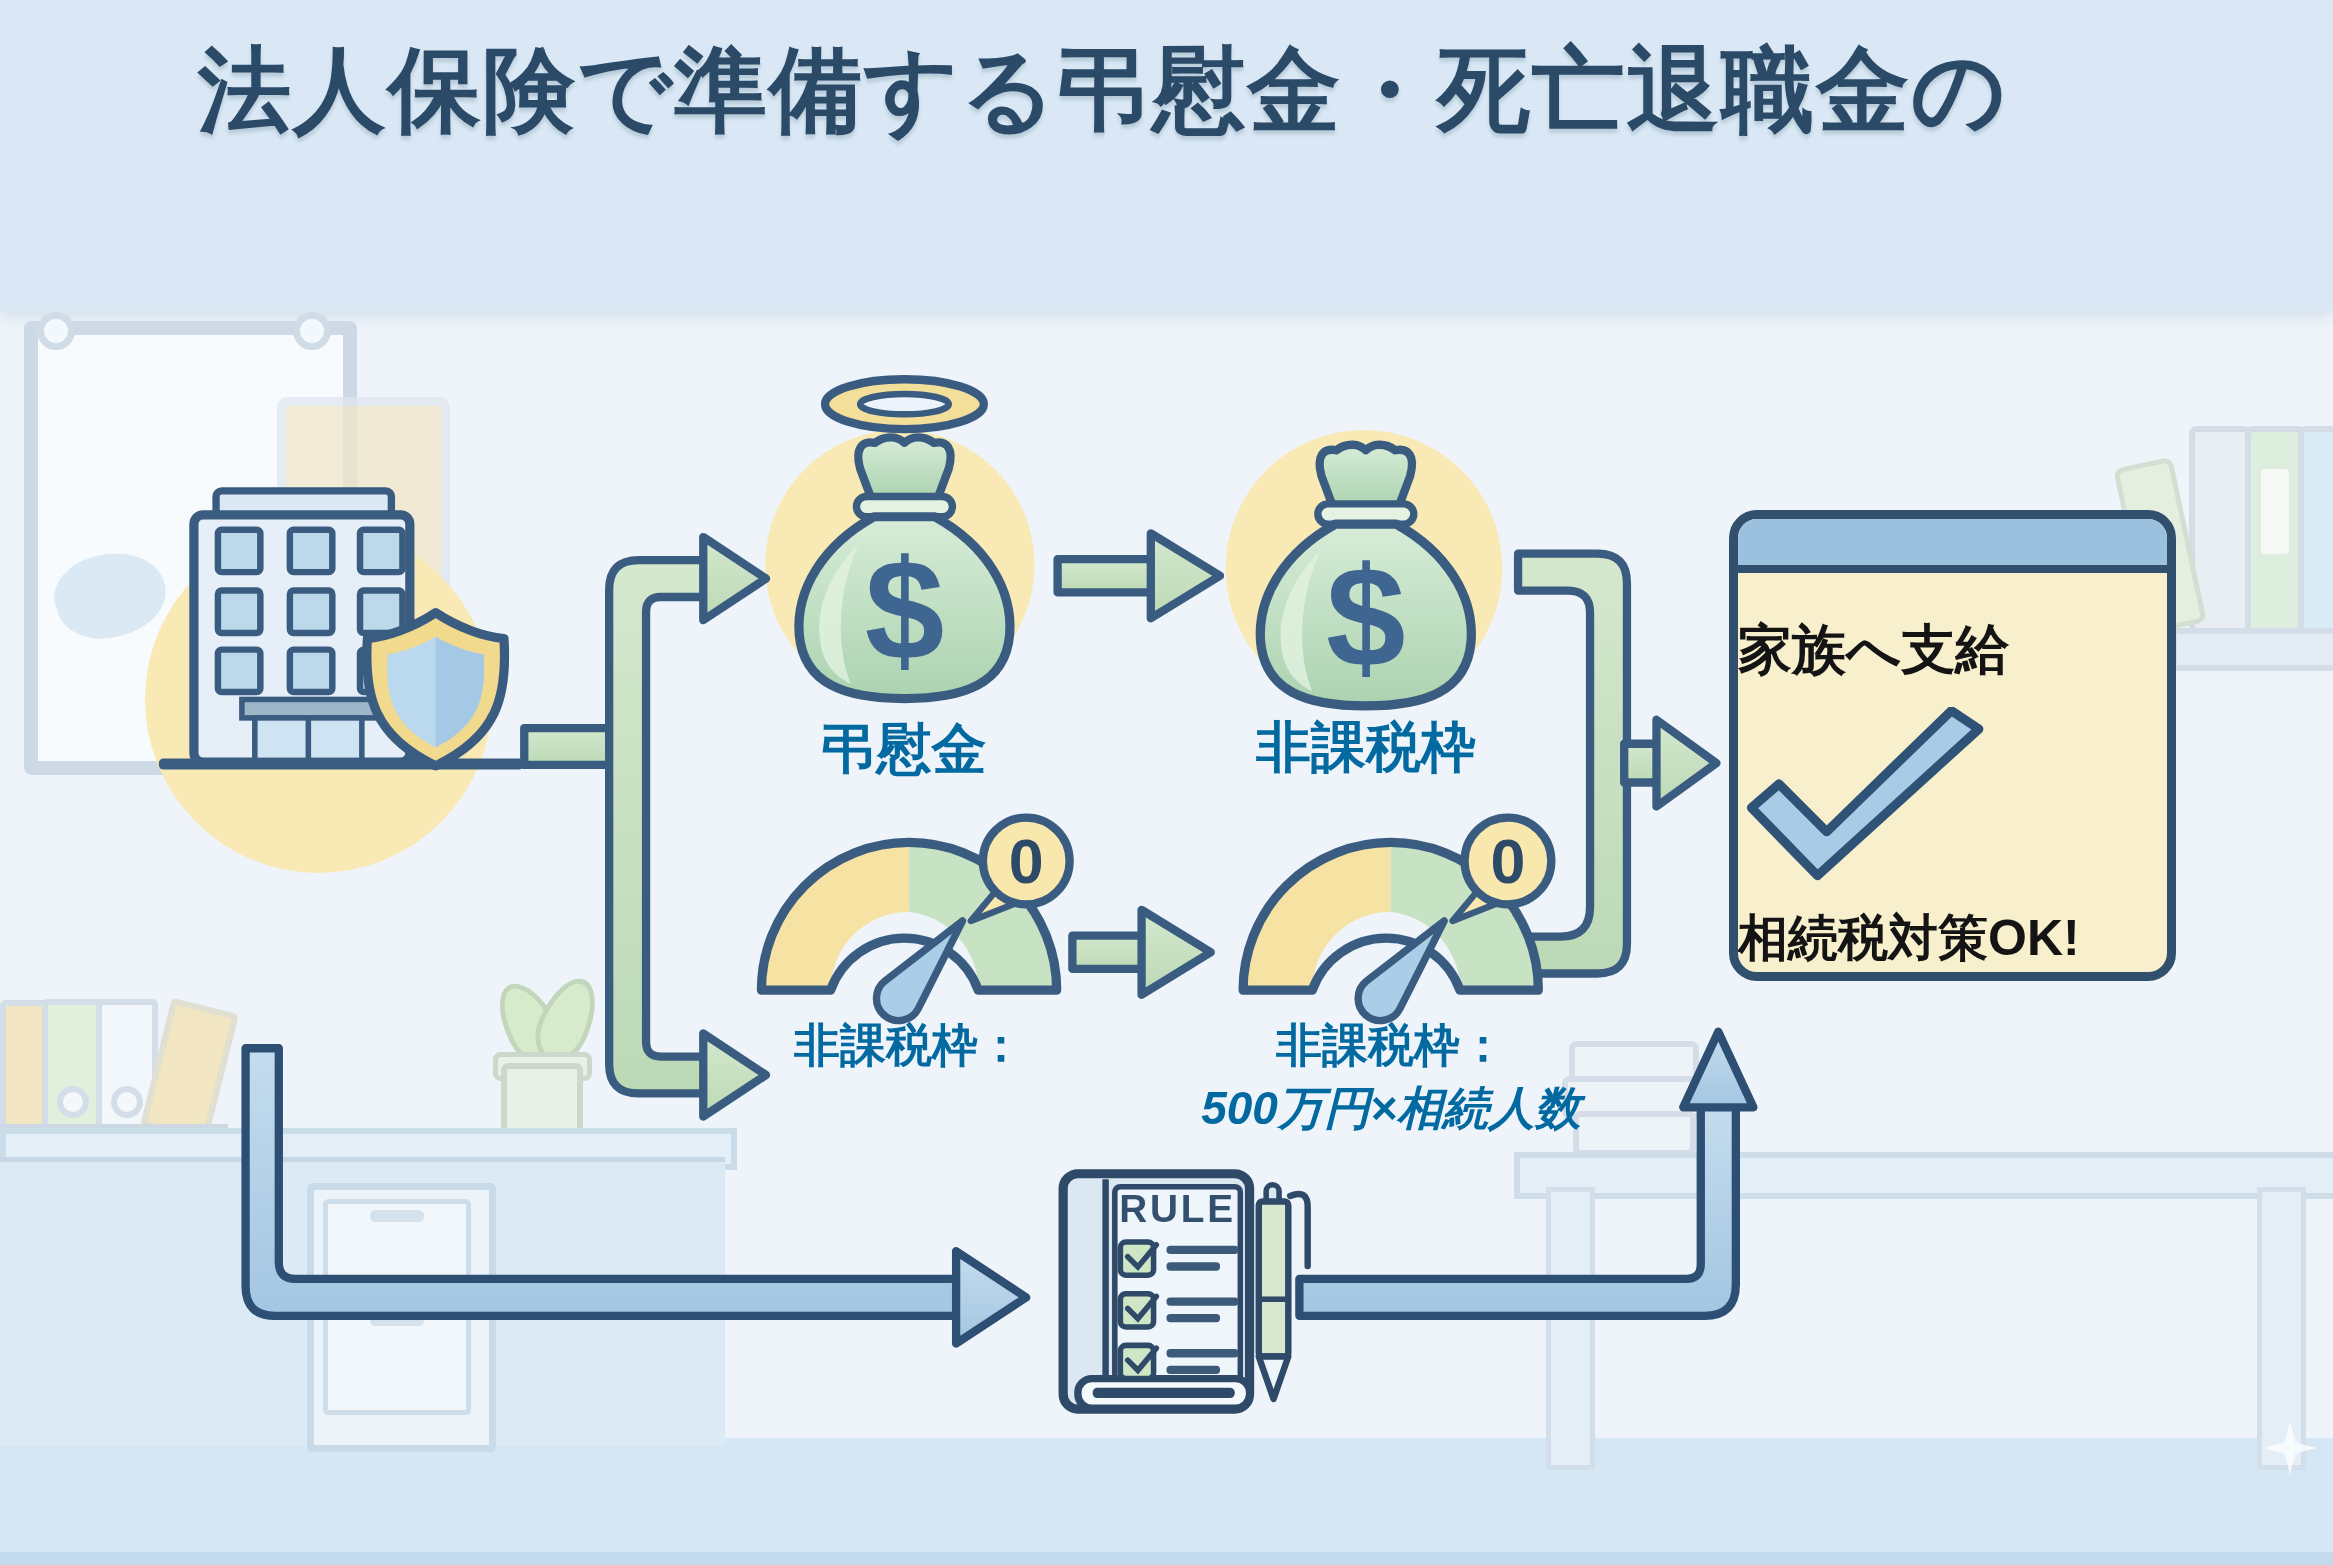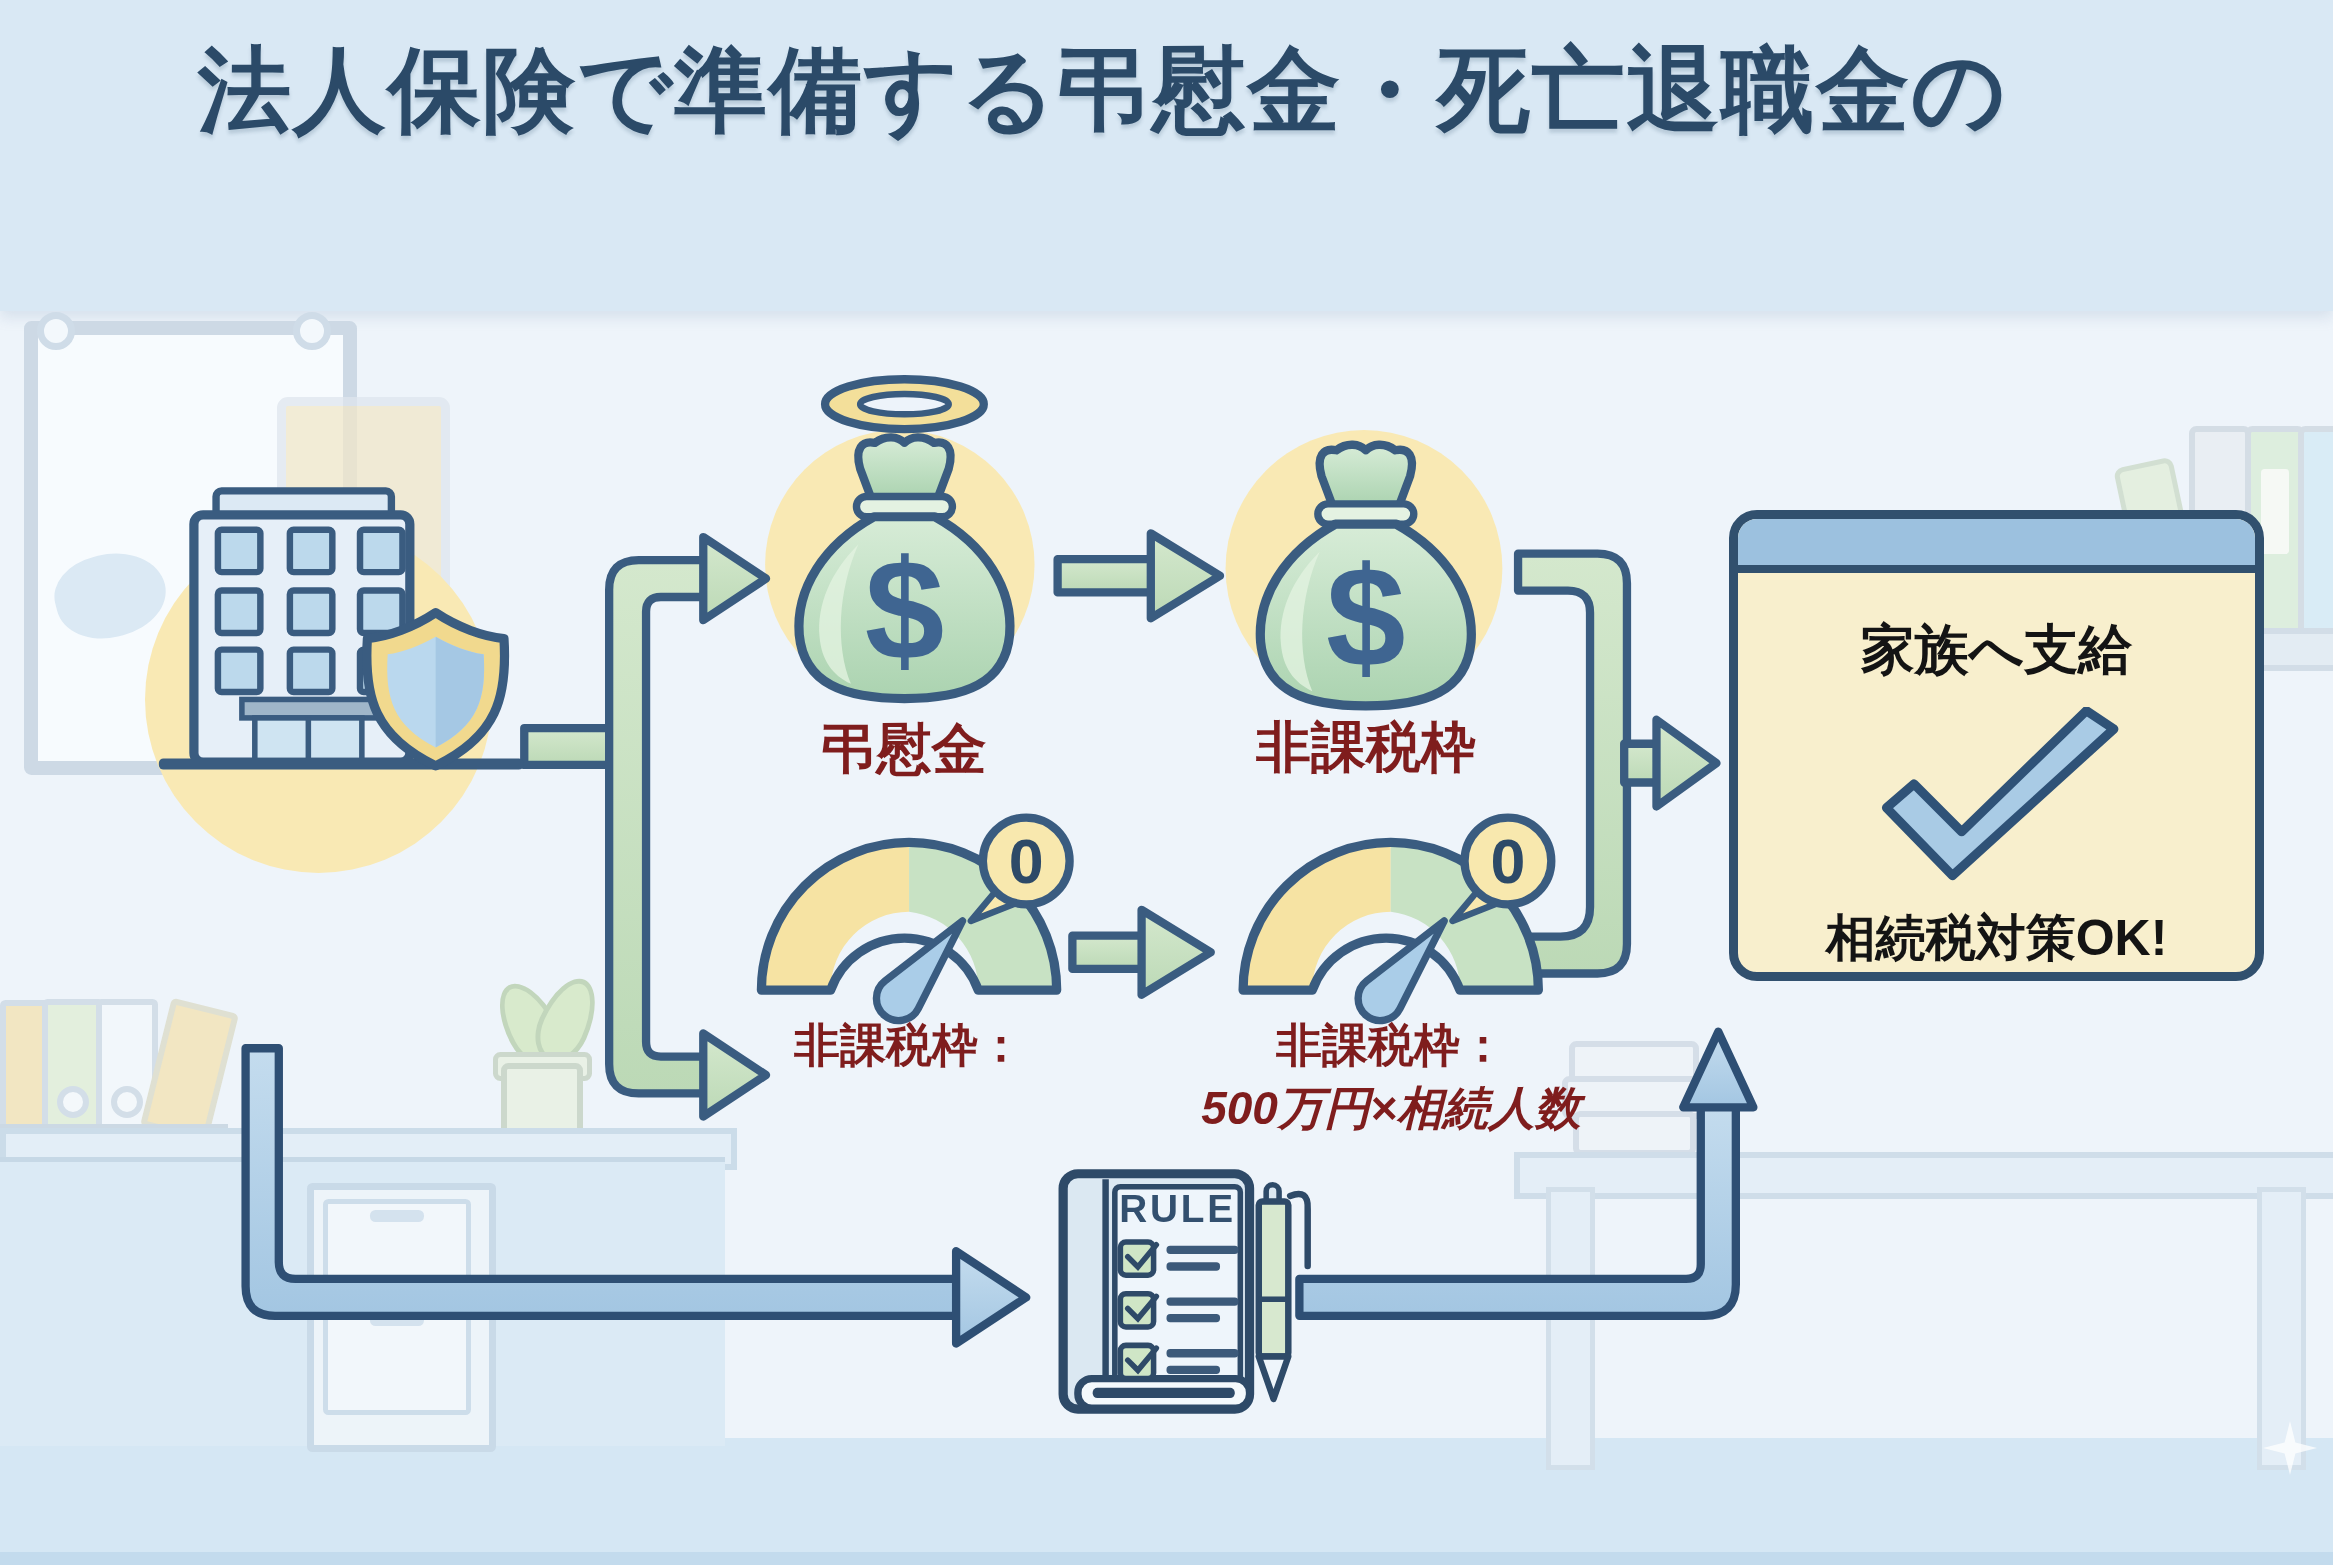--- a/index.html
+++ b/index.html
@@ -35,28 +35,28 @@
   .label-slot{position:absolute;left:50%;transform:translateX(-50%);top:37px;width:28px;height:85px;background:#f6f9f5;border-radius:3.7px;}
   .book-stack-r{background:#eef3f8;border:6.5px solid #d5dee8;border-radius:7.4px;}
   .desk-top-right{left:1514px;top:1152px;width:820px;height:35px;background:#e4eef7;border:6.5px solid #cfdde9;}
   .desk-leg{width:39px;background:#e4eef7;border:5.5px solid #d2dfea;}
   .sparkle{left:2263px;top:1421px;width:54px;height:54px;background:#ffffff;opacity:.75;
     clip-path:polygon(50% 0,60% 40%,100% 50%,60% 60%,50% 100%,40% 60%,0 50%,40% 40%);}
   
   .art{position:absolute;left:0;top:0;pointer-events:none;}
   svg text{font-family:"Liberation Sans","DejaVu Sans",sans-serif;font-weight:bold;}
   
-  .lbl{position:absolute;transform:translateX(-50%);white-space:nowrap;font-weight:bold;color:#7f1d1d;text-align:center;}
+  .lbl{position:absolute;transform:translateX(-50%);white-space:nowrap;font-weight:bold;color:#0369a1;text-align:center;}
   .title{position:absolute;left:0;top:20px;width:2206px;text-align:center;font-weight:bold;
     font-size:93px;line-height:1.52;color:#2b4a68;letter-spacing:1.8px;
     text-shadow:0 3.7px 3.7px rgba(40,70,100,.18);}
   
-  .panel{position:absolute;left:1729px;top:510px;width:535px;height:471px;box-sizing:border-box;
+  .panel{position:absolute;left:1729px;top:510px;width:447px;height:471px;box-sizing:border-box;
     background:#f8efcd;border:9.2px solid #31506e;border-radius:28px;overflow:hidden;
-    display:flex;flex-direction:column;align-items:center;}
+    display:flex;flex-direction:column;align-items:flex-start;}
   .panel-header{width:100%;height:46px;background:#9cc1df;border-bottom:8.3px solid #31506e;flex:none;}
   .panel-top-text{margin-top:41px;font-size:54px;font-weight:bold;color:#141414;}
   .panel-bottom-text{margin-top:22px;font-size:50px;font-weight:bold;color:#141414;}
   .panel-check{margin-top:20px;}
 </style>
 </head>
 <body>
 
 <div class="canvas">
 

